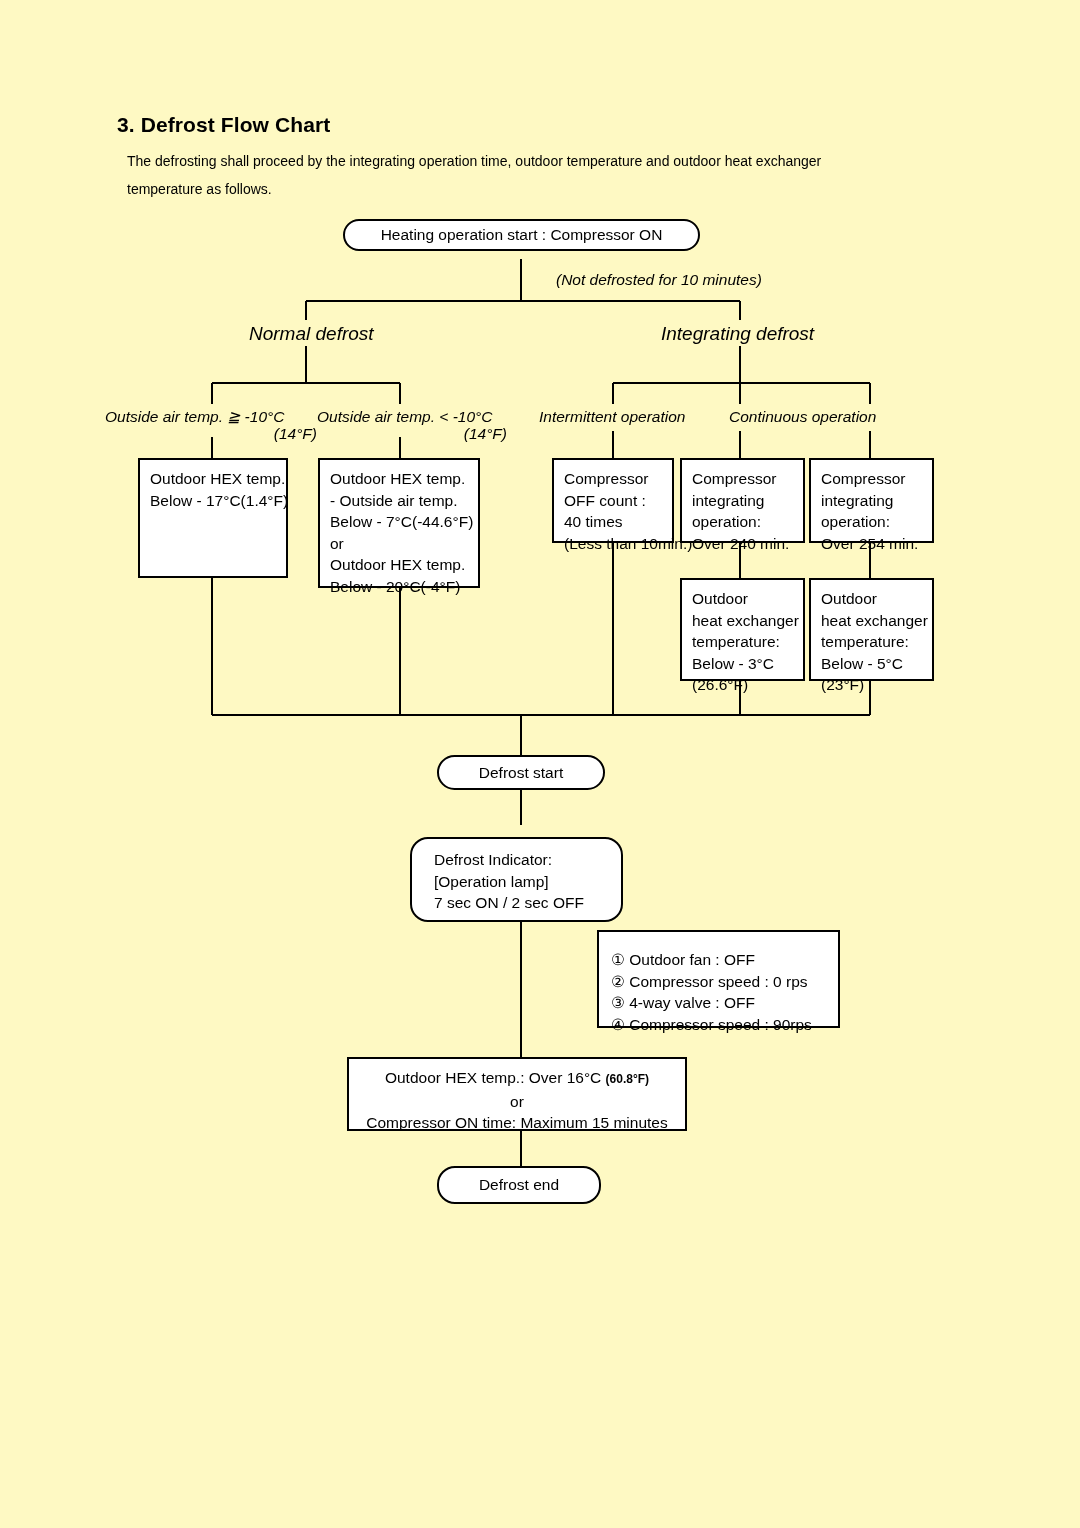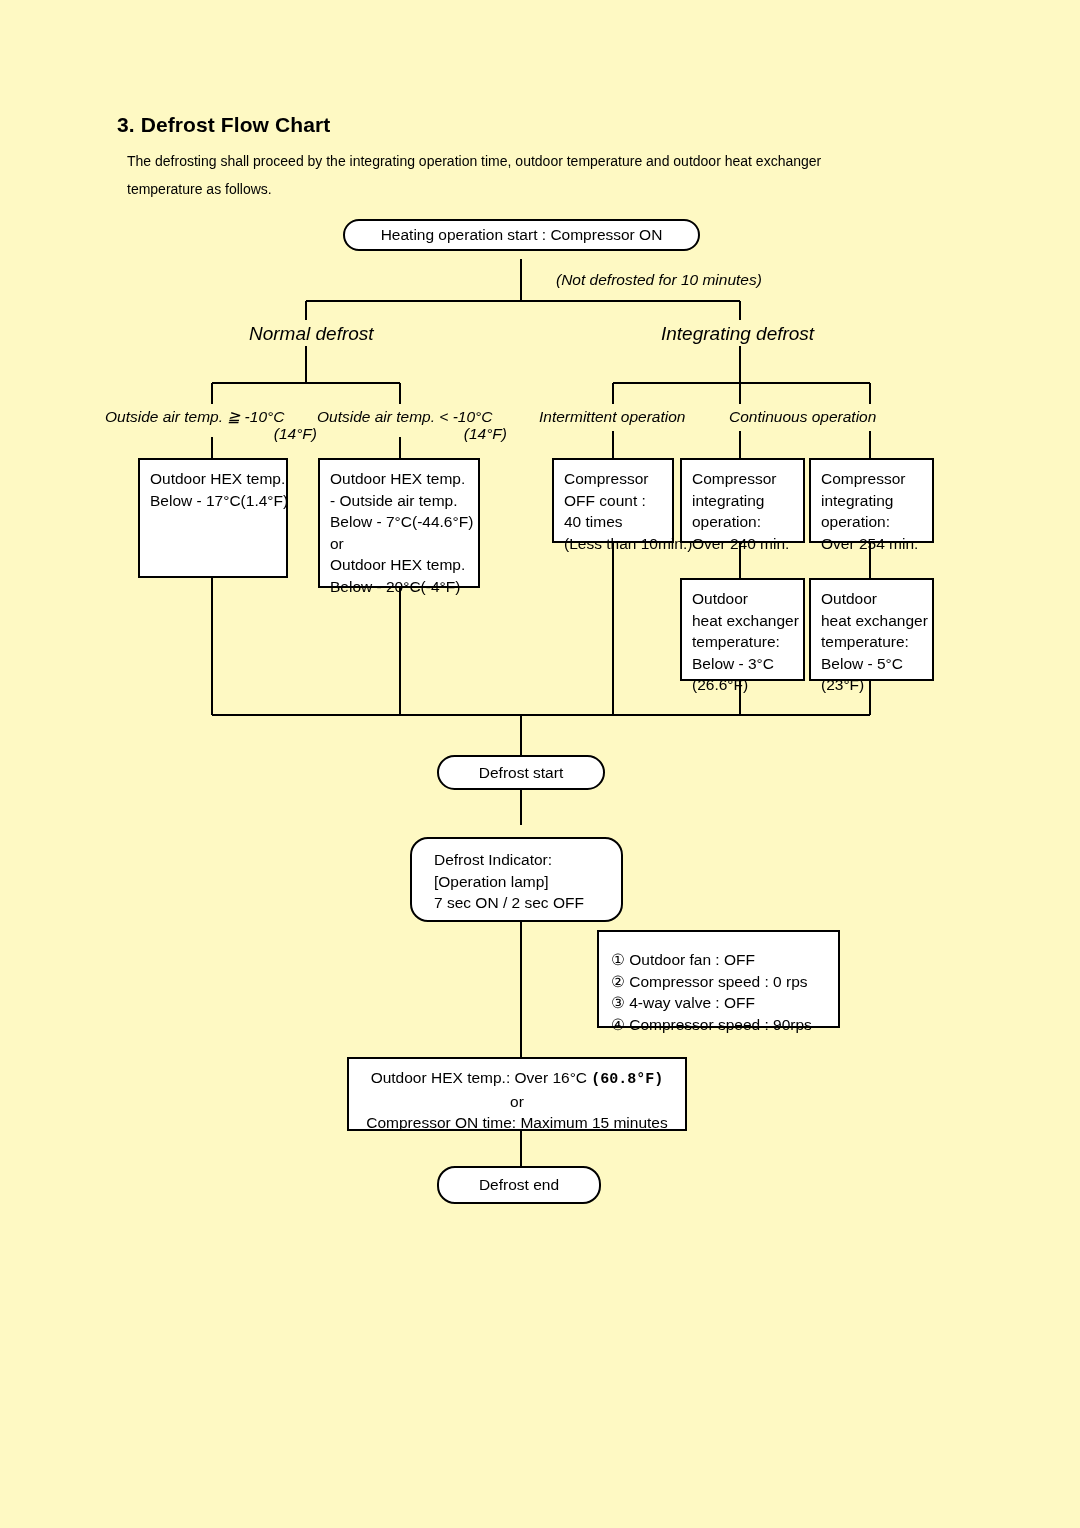--- a/index.html
+++ b/index.html
@@ -87,22 +87,21 @@
     white-space: nowrap;
     font-style: italic;
   }
   .lbl.small {
     font-size: 15.5px;
     line-height: 20px;
   }
 
   .bold-f {
     font-weight: bold;
-    font-size: 15px;
-    font-family: Liberation Mono, monospace;
+    font-size: 12px;
   }
 
   .footer {
     position: absolute;
     left: 0;
     top: 1468px;
     width: 1080px;
     text-align: center;
     font-size: 17px;
   }

